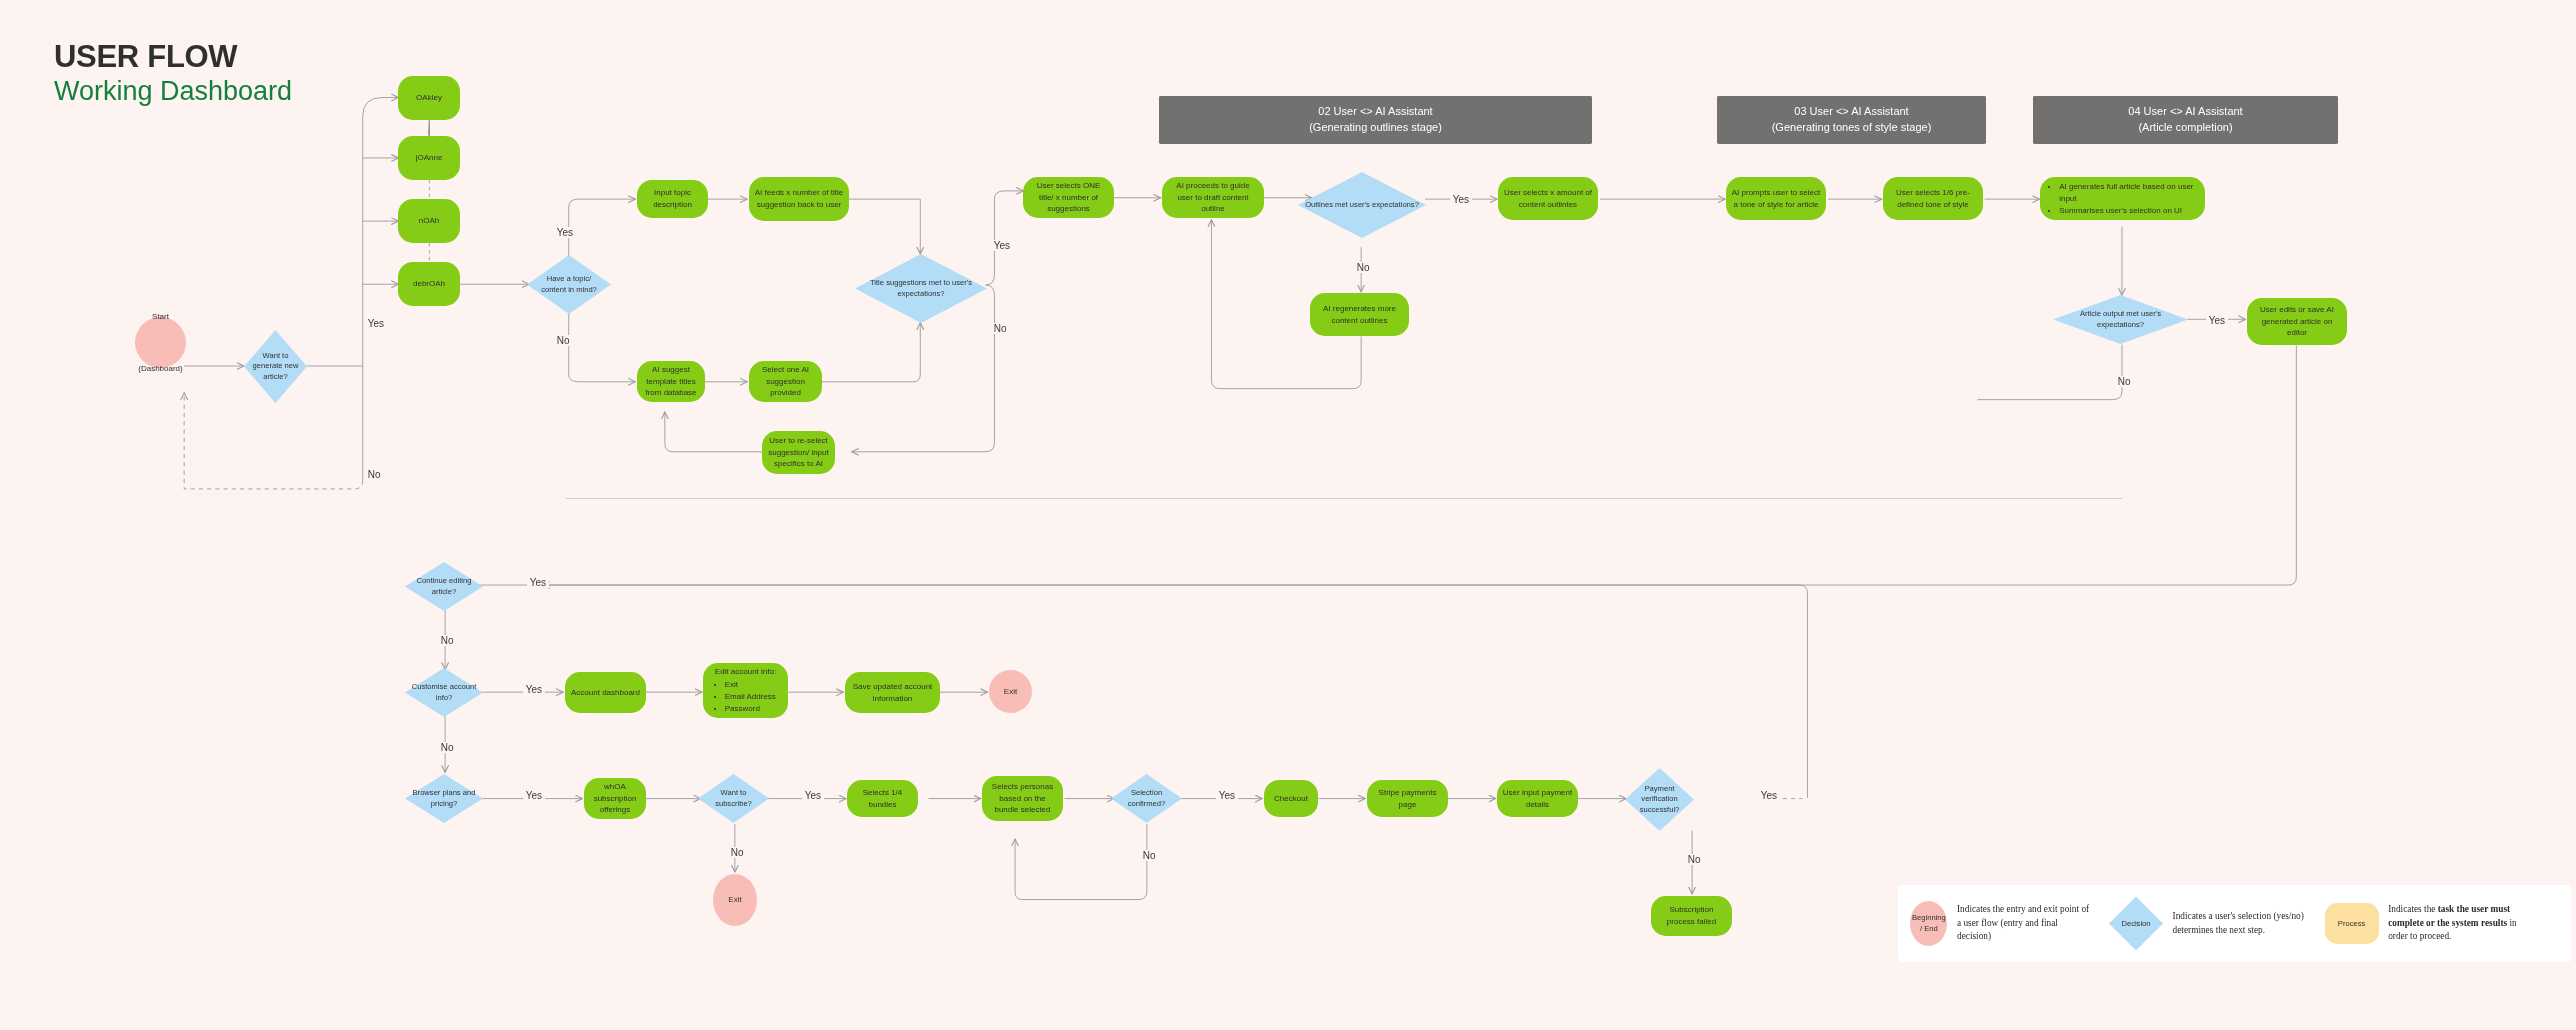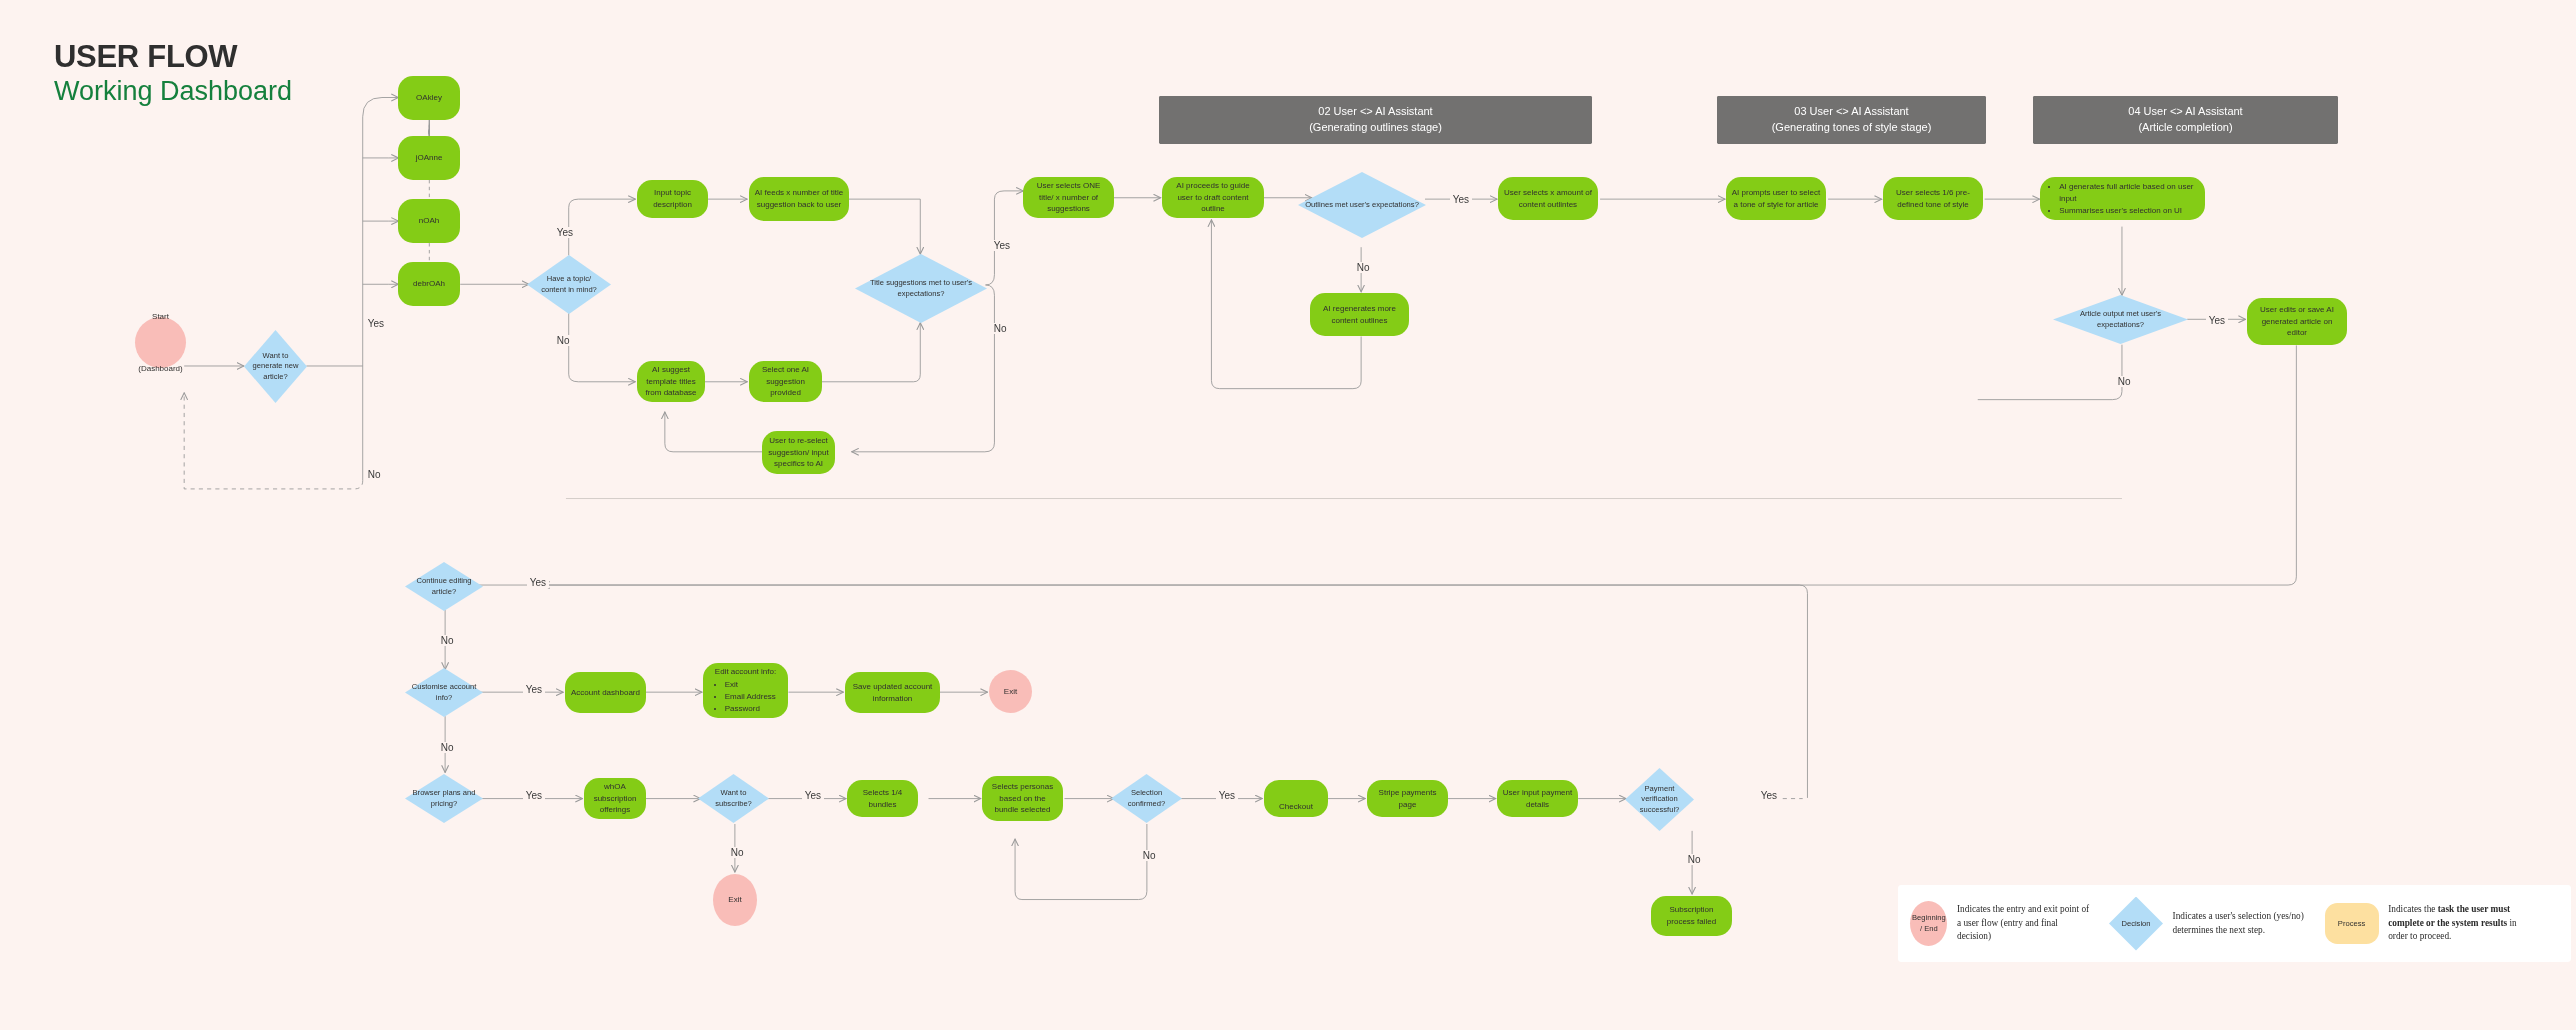--- a/index.html
+++ b/index.html
@@ -350,21 +350,21 @@
   </div>
   <div class="node term" style="left:713px;top:874px;width:44px;height:52px;">
     <span>Exit</span>
   </div>
   <div class="node proc" style="left:847px;top:780px;width:71px;height:37px;">
     <span>Selects 1/4 bundles</span>
   </div>
   <div class="node proc" style="left:982px;top:776px;width:81px;height:45px;">
     <span>Selects personas based on the bundle selected</span>
   </div>
-  <div class="node proc" style="left:1264px;top:780px;width:64px;height:37px;align-items:flex-end;">
+  <div class="node proc" style="left:1264px;top:780px;width:54px;height:37px;">
     <span>Checkout</span>
   </div>
   <div class="node proc" style="left:1367px;top:780px;width:81px;height:37px;">
     <span>Stripe payments page</span>
   </div>
   <div class="node proc" style="left:1497px;top:780px;width:81px;height:37px;">
     <span>User input payment details</span>
   </div>
   <div class="node proc" style="left:1651px;top:896px;width:81px;height:40px;">
     <span>Subscription process failed</span>

